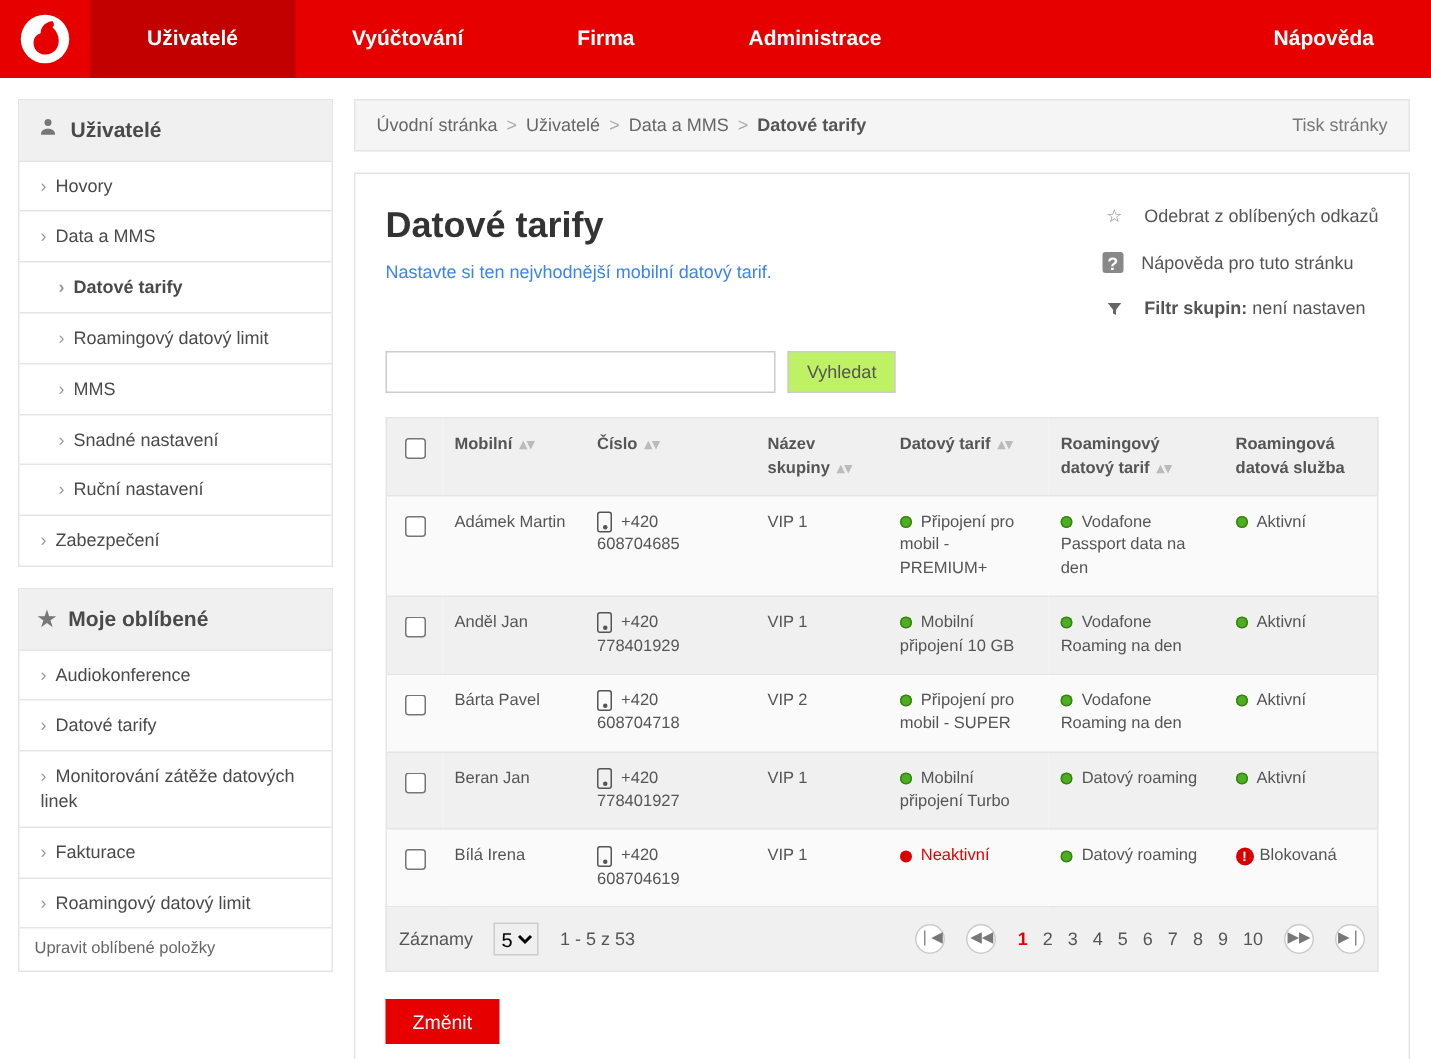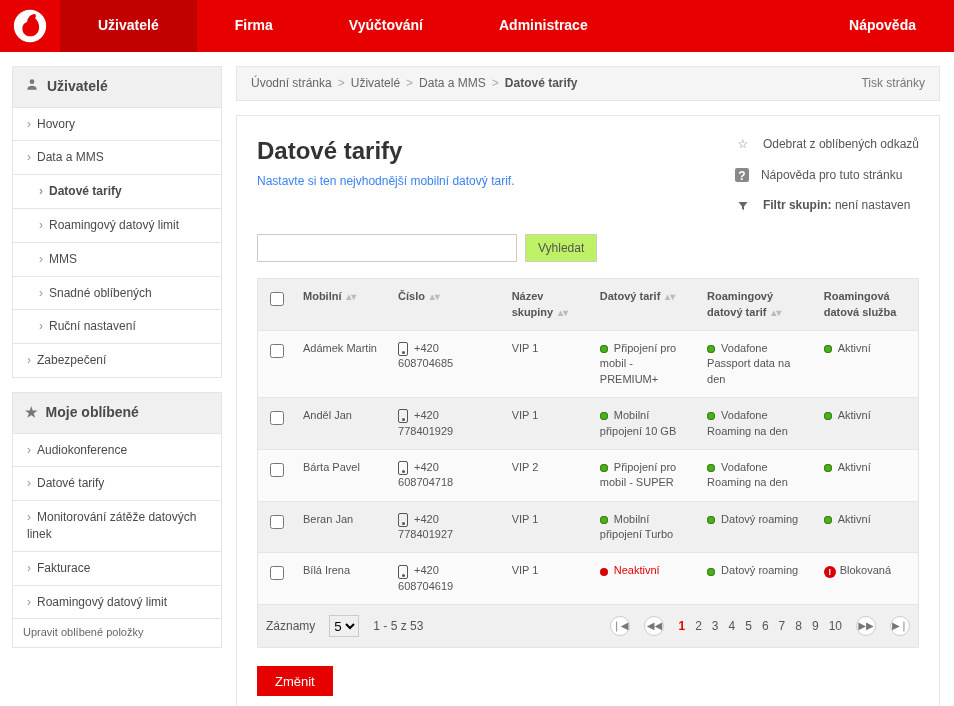--- a/index.html
+++ b/index.html
@@ -91,22 +91,22 @@
 
 <div class="topbar">
   <div class="logo">
     <svg viewBox="0 0 40 40">
       <circle cx="20" cy="20" r="19" fill="#fff"></circle>
       <path d="M26 6c-3 0-6 1.6-7.8 4.2-1 1.5-1.6 3.3-1.6 5.2 0 0-5.6 1.3-5.6 7.7 0 5.4 4.4 9.1 9.4 9.1 5.8 0 10.4-4.5 10.4-10.8 0-6.8-5-10.7-5-10.7.7-.4 1.2-1.2 1.2-2.1 0-1.4-1-2.6-1-2.6z" fill="#e60000"></path>
     </svg>
   </div>
   <div class="nav">
     <div class="nav-item active">Uživatelé</div>
+    <div class="nav-item">Vyúčtování</div>
     <div class="nav-item">Firma</div>
-    <div class="nav-item">Vyúčtování</div>
     <div class="nav-item">Administrace</div>
     <div class="nav-spacer"></div>
     <div class="nav-item">Nápověda</div>
   </div>
 </div>
 
 <div class="page">
   <aside class="sidebar">
     <div class="panel">
       <div class="panel-head">
@@ -117,21 +117,21 @@
             </svg>
         </span>
         <span>Uživatelé</span>
       </div>
       <ul id="side-list">
           <li class="first">Hovory</li>
           <li>Data a MMS</li>
           <li class="sub active">Datové tarify</li>
           <li class="sub">Roamingový datový limit</li>
           <li class="sub">MMS</li>
-          <li class="sub">Snadné oblíbených</li>
+          <li class="sub">Snadné nastavení</li>
           <li class="sub">Ruční nastavení</li>
           <li>Zabezpečení</li>
         </ul>
     </div>
     <div class="panel">
       <div class="panel-head">
         <span class="ico">★</span>
         <span>Moje oblíbené</span>
       </div>
       <ul id="fav-list">

